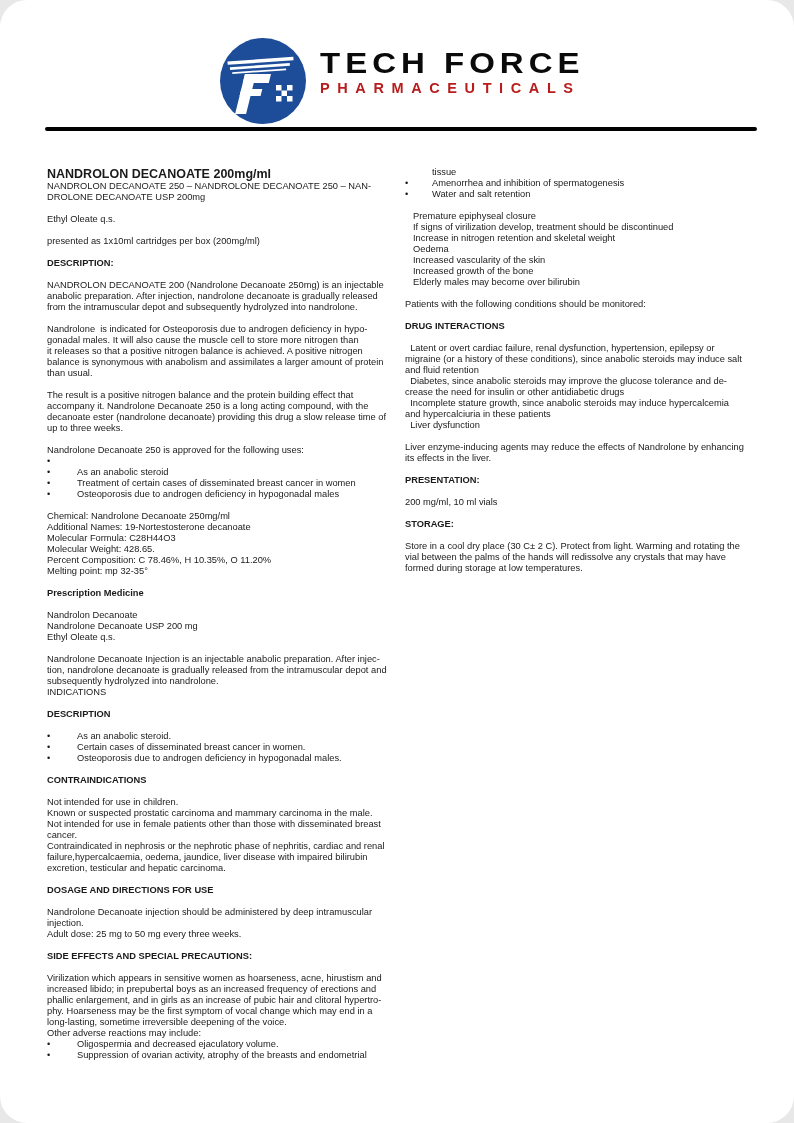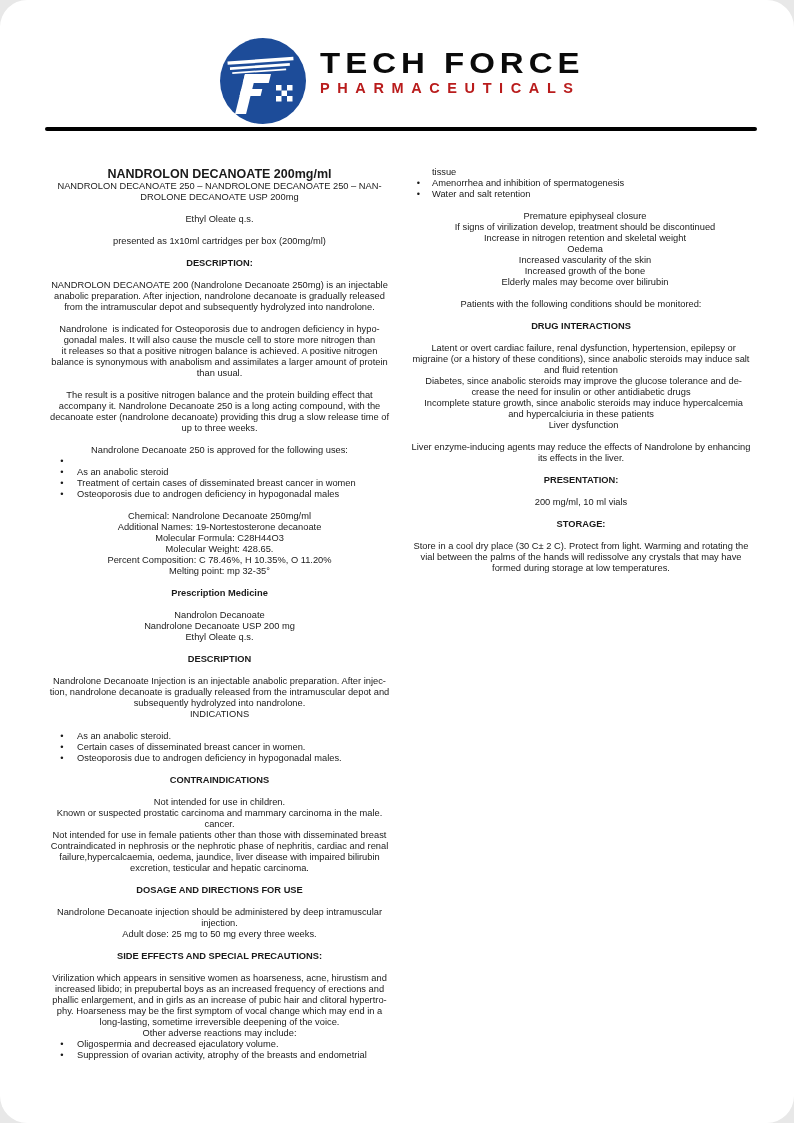--- a/index.html
+++ b/index.html
@@ -33,21 +33,21 @@
   }
   .header-rule{
     position:absolute;left:45px;top:127px;width:712px;height:3.5px;
     background:#000;border-radius:2px;
   }
   
   .content{position:absolute;left:47px;top:167px;width:710px;display:flex;}
   .col{flex:0 0 auto;}
   .col-left{width:345px;margin-right:13px;}
   .col-right{width:352px;}
-  .block{margin-bottom:11px;text-align:center;}
+  .block{margin-bottom:11px;}
   .ln{white-space:pre;height:11px;}
   .title-text{font-size:12.5px;line-height:14px;font-weight:bold;white-space:pre;}
   .heading{font-weight:bold;white-space:pre;height:11px;}
   .pad-sm{padding-left:8px;}
   .li{display:flex;height:11px;}
   .li .bullet{flex:0 0 30px;}
   .col-right .li .bullet{flex:0 0 27px;}
   .li .bullet.hidden{visibility:hidden;}
   .li .li-text{white-space:pre;}
 </style>
@@ -146,47 +146,47 @@
           <div class="ln">Molecular Weight: 428.65.</div>
           <div class="ln">Percent Composition: C 78.46%, H 10.35%, O 11.20%</div>
           <div class="ln">Melting point: mp 32-35°</div>
         </div>
         <div class="block heading">Prescription Medicine</div>
         <div class="block para">
           <div class="ln">Nandrolon Decanoate</div>
           <div class="ln">Nandrolone Decanoate USP 200 mg</div>
           <div class="ln">Ethyl Oleate q.s.</div>
         </div>
-        <div class="block heading">DESCRIPTION</div>
         <div class="block para">
           <div class="ln">Nandrolone Decanoate Injection is an injectable anabolic preparation. After injec-</div>
           <div class="ln">tion, nandrolone decanoate is gradually released from the intramuscular depot and</div>
           <div class="ln">subsequently hydrolyzed into nandrolone.</div>
           <div class="ln">INDICATIONS</div>
         </div>
+        <div class="block heading">DESCRIPTION</div>
         <div class="block list">
           <div class="li">
             <span class="bullet">•</span>
             <span class="li-text">As an anabolic steroid.</span>
           </div>
           <div class="li">
             <span class="bullet">•</span>
             <span class="li-text">Certain cases of disseminated breast cancer in women.</span>
           </div>
           <div class="li">
             <span class="bullet">•</span>
             <span class="li-text">Osteoporosis due to androgen deficiency in hypogonadal males.</span>
           </div>
         </div>
         <div class="block heading">CONTRAINDICATIONS</div>
         <div class="block para">
           <div class="ln">Not intended for use in children.</div>
           <div class="ln">Known or suspected prostatic carcinoma and mammary carcinoma in the male.</div>
+          <div class="ln">Not intended for use in female patients other than those with disseminated breast</div>
           <div class="ln">cancer.</div>
-          <div class="ln">Not intended for use in female patients other than those with disseminated breast</div>
           <div class="ln">Contraindicated in nephrosis or the nephrotic phase of nephritis, cardiac and renal</div>
           <div class="ln">failure,hypercalcaemia, oedema, jaundice, liver disease with impaired bilirubin</div>
           <div class="ln">excretion, testicular and hepatic carcinoma.</div>
         </div>
         <div class="block heading">DOSAGE AND DIRECTIONS FOR USE</div>
         <div class="block para">
           <div class="ln">Nandrolone Decanoate injection should be administered by deep intramuscular</div>
           <div class="ln">injection.</div>
           <div class="ln">Adult dose: 25 mg to 50 mg every three weeks.</div>
         </div>

